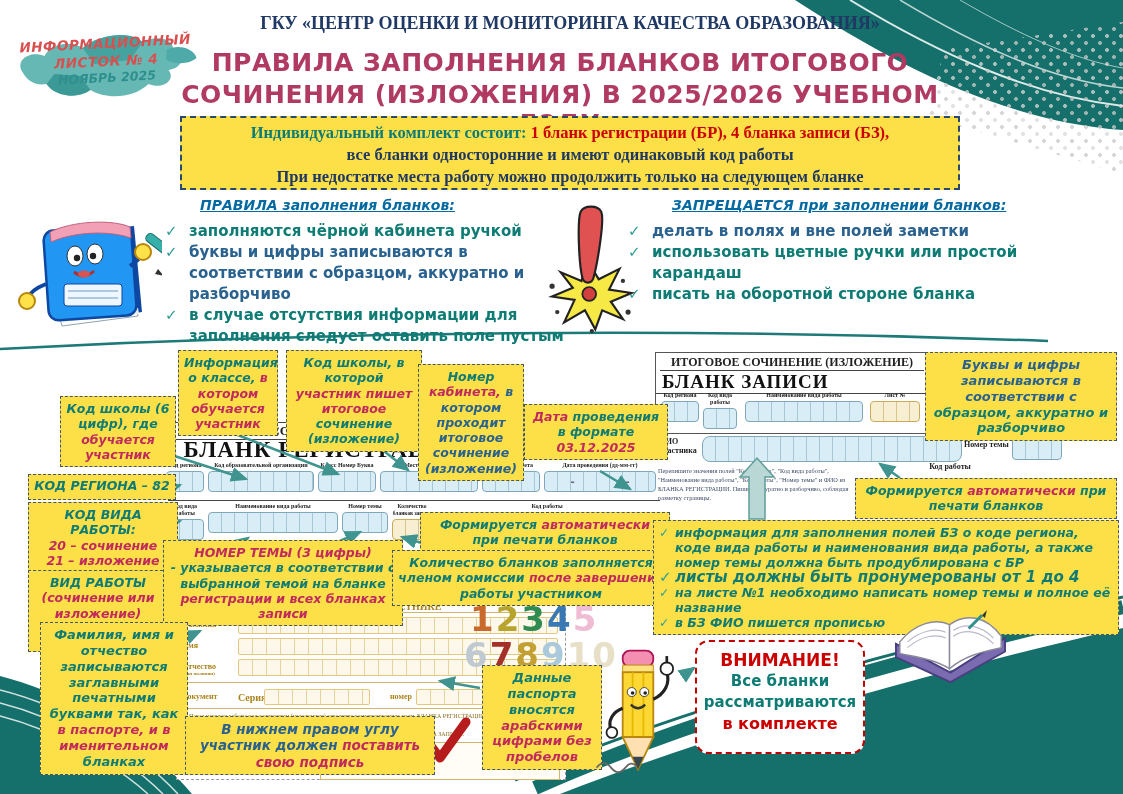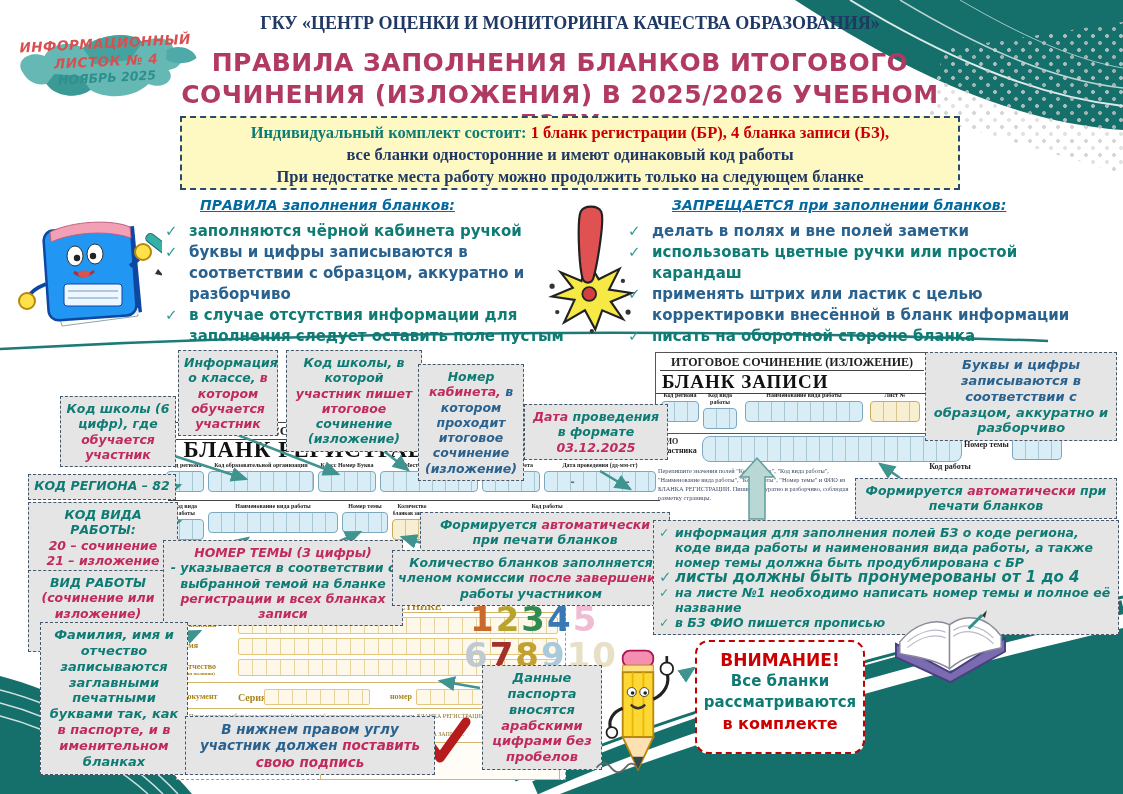--- a/index.html
+++ b/index.html
@@ -11,39 +11,39 @@
 
   
   .t{color:#0e7c74}.c{color:#c12a5e}.n{color:#2a628f}.r{color:#cc0000}.dn{color:#1f3864}
 
   
   .org{position:absolute;left:180px;top:13px;width:780px;text-align:center;
        font-family:"Liberation Serif","DejaVu Serif",serif;font-weight:bold;font-size:18px;color:#1f3864;}
   .title{position:absolute;left:140px;width:840px;text-align:center;font-weight:bold;
          font-size:25px;color:#b13a63;letter-spacing:.5px;}
   .kitbox{position:absolute;left:180px;top:116px;width:776px;height:66px;border:2px dashed #27496d;
-          background:#fef9c3;text-align:center;font-family:"Liberation Serif","DejaVu Serif",serif;
+          background:#fde047;text-align:center;font-family:"Liberation Serif","DejaVu Serif",serif;
           font-weight:bold;font-size:16.5px;line-height:22px;padding-top:4px;}
 
   
   .mast{position:absolute;left:10px;top:34px;width:192px;text-align:center;transform:rotate(-3deg);
         font-weight:bold;font-style:italic;line-height:1.35;}
   .mast .m1{font-size:13.5px;color:#d94f4f;letter-spacing:.5px;}
   .mast .m3{font-size:12.5px;color:#2e8f8c;}
 
   
   .rtitle{position:absolute;font-weight:bold;font-style:italic;font-size:14px;color:#0369a1;
           text-decoration:underline;}
   .rlist{position:absolute;}
   .ritem{display:flex;font-weight:bold;font-size:15px;line-height:21px;margin-bottom:0px;}
   .ritem .chk{flex:0 0 24px;color:#2e9c94;font-weight:bold;}
   .chk::before{content:"✓";}
 
   
-  .callout{position:absolute;background:#e5e5e5;border:1.5px dashed #44576b;padding:4px 5px;
+  .callout{position:absolute;background:#fde047;border:1.5px dashed #44576b;padding:4px 5px;
            text-align:center;font-weight:bold;font-style:italic;font-size:12.5px;line-height:1.22;z-index:3;}
 
   
   .fserif{font-family:"Liberation Serif","DejaVu Serif",serif;}
   .fcol{position:absolute;}
   .flabel{font-family:"Liberation Serif","DejaVu Serif",serif;font-size:6px;line-height:7px;
           text-align:center;color:#222;font-weight:bold;}
   .fcell{margin-top:2px;height:19px;border-radius:4px;background:#d8edf6;border:1.2px solid #7fa8bd;
          background-image:repeating-linear-gradient(90deg,transparent 0 12px,#a9c6d4 12px 13px);}
   .fcell.yellow{background:#f8eed2;border-color:#c9ab58;
@@ -143,24 +143,20 @@
 
   <div class="rtitle z1" style="left:672px;top:197px;width:370px;">ЗАПРЕЩАЕТСЯ при заполнении бланков:</div>
   <div class="rlist z1" style="left:628px;top:221px;width:470px;">
     <div class="ritem">
         <span class="chk"></span>
         <span class="n">делать в полях и вне полей заметки</span>
       </div>
     <div class="ritem">
         <span class="chk"></span>
         <span class="t">использовать цветные ручки или простой карандаш</span>
-      </div>
-    <div class="ritem">
-        <span class="chk"></span>
-        <span class="n">применять штрих или ластик с целью корректировки внесённой в бланк информации</span>
       </div>
     <div class="ritem">
         <span class="chk"></span>
         <span class="t">писать на оборотной стороне бланка</span>
       </div>
   </div>
 
   <div class="abs z3" style="left:12px;top:214px;">
     <svg width="150" height="128" viewBox="0 0 150 128">
       <path d="M40,20 L122,12 L130,98 L52,110 Z" fill="#0d47a1"></path>

